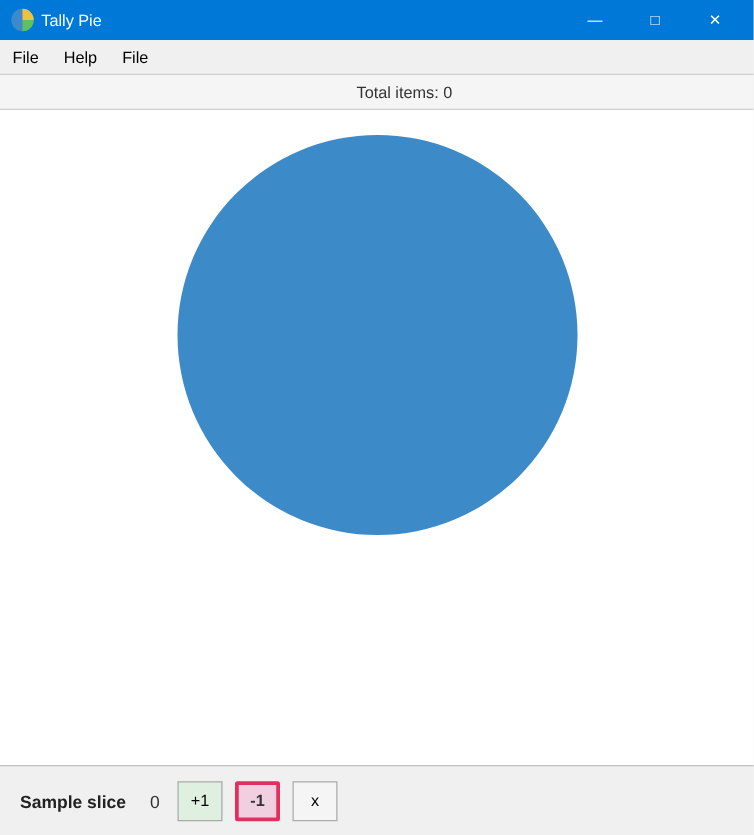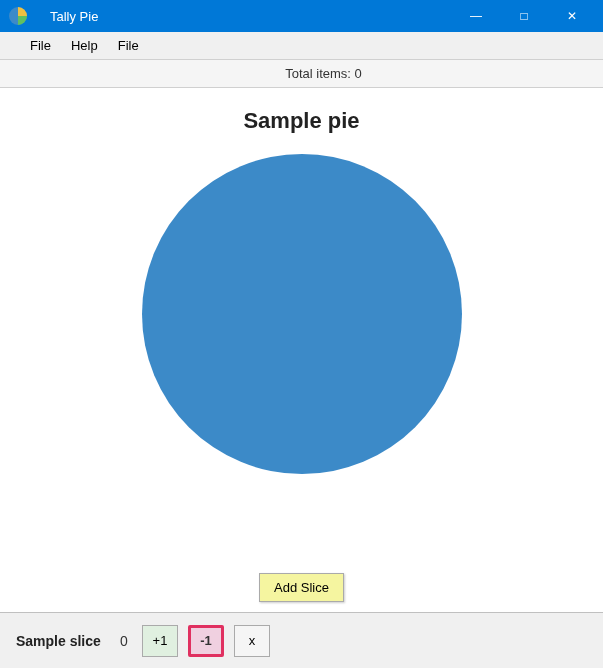--- a/index.html
+++ b/index.html
@@ -19,21 +19,21 @@
       height: 32px;
       display: flex;
       align-items: center;
       justify-content: space-between;
       padding: 0 8px;
       flex-shrink: 0;
     }
     .title-bar-left {
       display: flex;
       align-items: center;
-      gap: 22px;
+      gap: 5px;
     }
     .title-bar-icon {
       width: 20px;
       height: 20px;
       flex-shrink: 0;
     }
     .title-bar-title {
       color: white;
       font-size: 13px;
       font-weight: 400;
@@ -54,21 +54,21 @@
       align-items: center;
       justify-content: center;
     }
 
     
     .menu-bar {
       background: #f0f0f0;
       height: 28px;
       display: flex;
       align-items: center;
-      padding: 0 20px;
+      padding: 0 0;
       border-bottom: 1px solid #d0d0d0;
       flex-shrink: 0;
     }
     .menu-item {
       padding: 4px 10px;
       font-size: 13px;
       cursor: pointer;
       color: #000;
     }
 
@@ -196,25 +196,21 @@
   <div class="menu-item">File</div>
   <div class="menu-item">Help</div>
   <div class="menu-item">File</div>
 </div>
 
 <div class="status-bar">
   <span class="status-text">Total items: 0</span>
 </div>
 
 <div class="main-content">
-  <div class="chart-title">Sample pie</div>
   <div class="pie-chart"></div>
-  <div class="add-slice-btn-wrapper">
-    <button class="add-slice-btn">Add Slice</button>
-  </div>
 </div>
 
 <div class="slice-row">
   <span class="slice-name">Sample slice</span>
   <span class="slice-count">0</span>
   <button class="slice-btn">+1</button>
   <button class="slice-btn minus">-1</button>
   <button class="slice-btn remove">x</button>
 </div>
 

